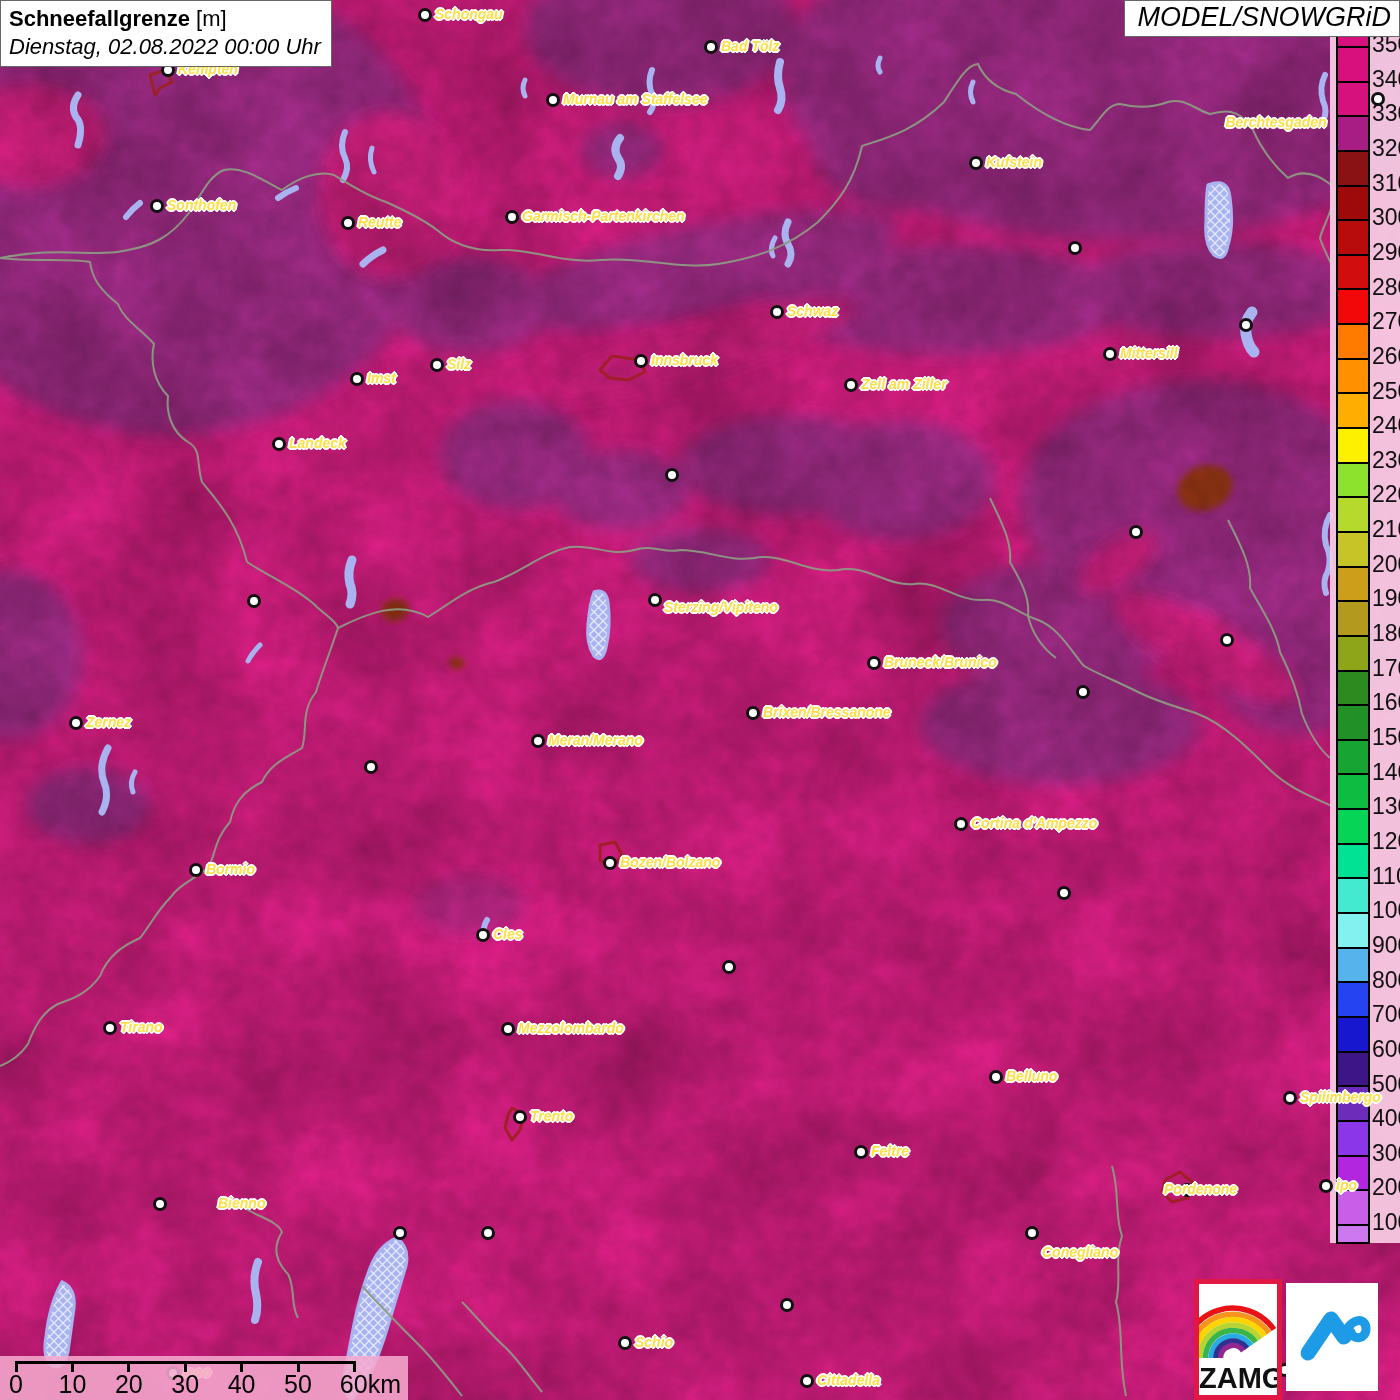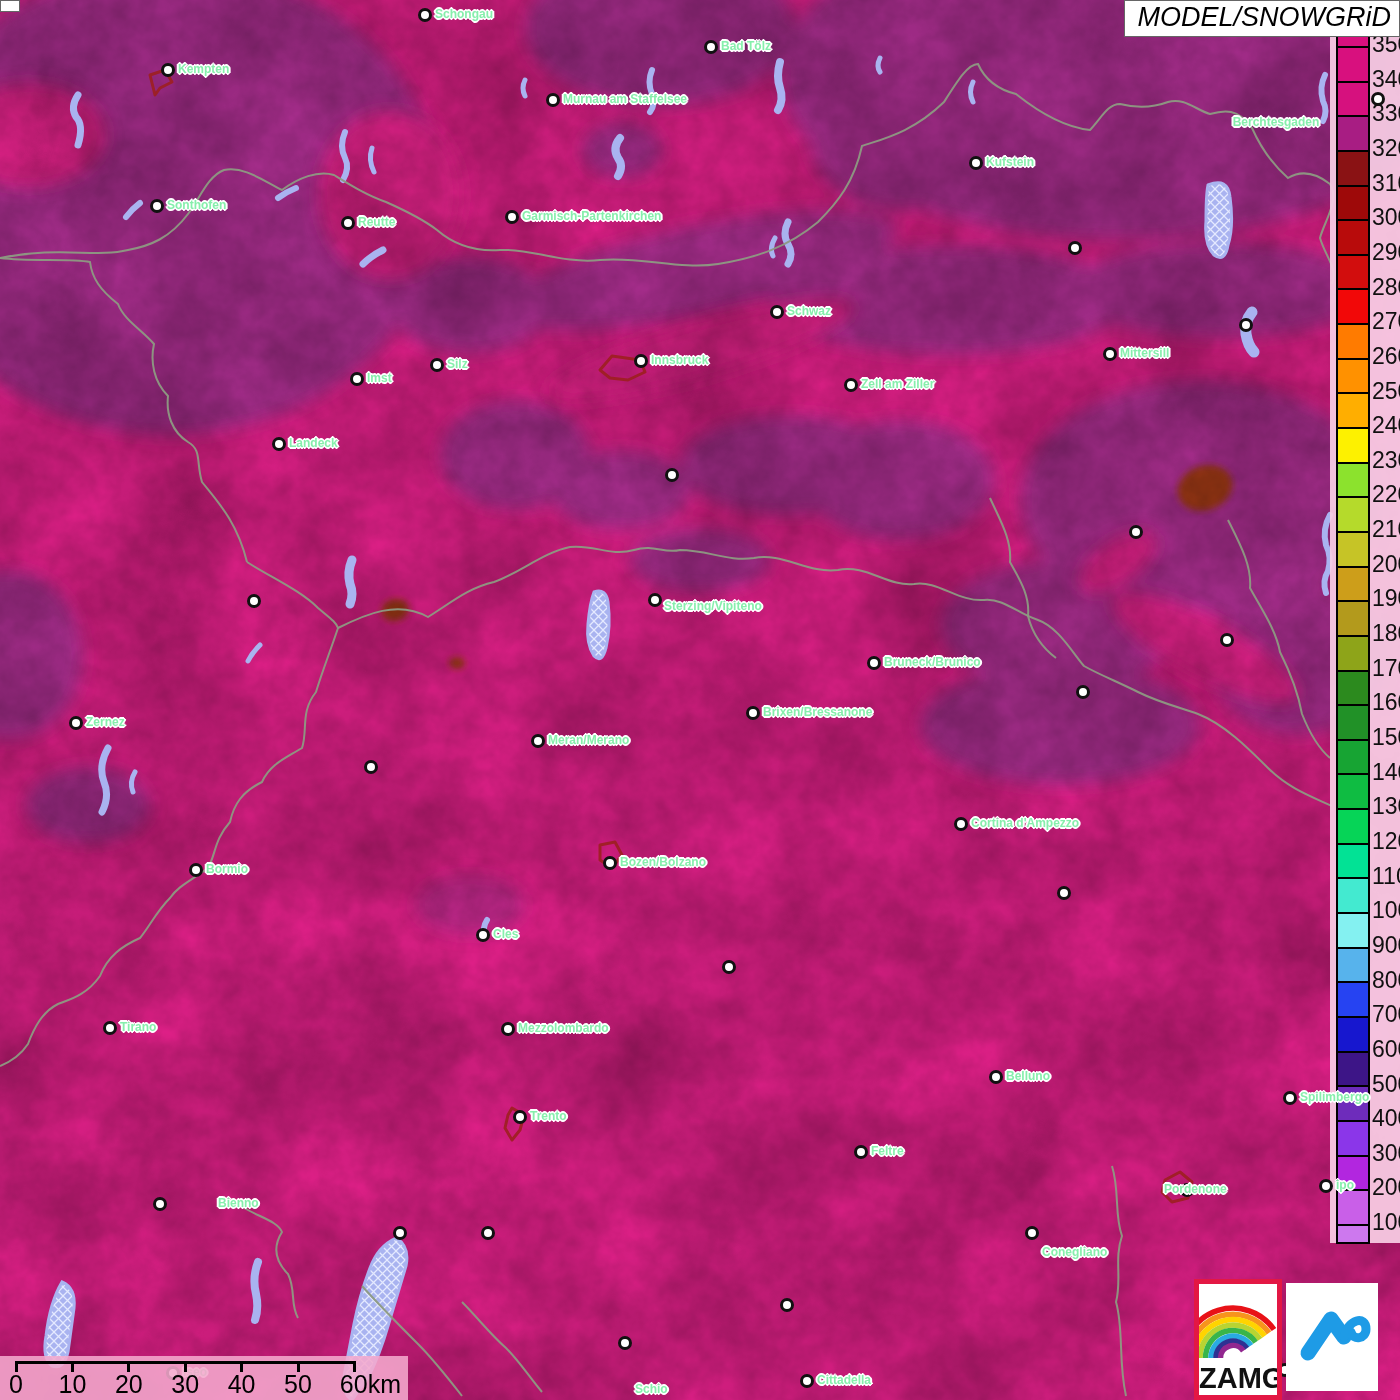--- a/index.html
+++ b/index.html
@@ -12,23 +12,23 @@
   .lake-s{stroke:var(--c-lake);fill:none;stroke-linecap:round;stroke-linejoin:round;}
   .lake-f{fill:url(#xh);stroke:var(--c-lake);stroke-width:3;}
   .border-l{stroke:var(--c-border);fill:none;stroke-width:2;opacity:.95;}
   .cityline{stroke:var(--c-cityline);fill:none;stroke-width:3;stroke-linejoin:round;opacity:.9;}
 
   
   .city{position:absolute;z-index:2;}
   .city.top{z-index:6;}
   .cdot{position:absolute;width:8px;height:8px;background:#fff;border:3px solid #111;
         border-radius:50%;transform:translate(-50%,-50%);}
-  .clbl{position:absolute;font-weight:bold;font-size:12px;color:#86efac;white-space:nowrap;
+  .clbl{position:absolute;font-weight:bold;font-size:14px;color:#fde047;white-space:nowrap;
         text-shadow:-2px 0 0 #fff,2px 0 0 #fff,0 -2px 0 #fff,0 2px 0 #fff,
-                    -1px -1px 0 #fff,1px -1px 0 #fff,-1px 1px 0 #fff,1px 1px 0 #fff;}
+                    -1px -1px 0 #fff,1px -1px 0 #fff,-1px 1px 0 #fff,1px 1px 0 #fff;font-style:italic;}
 
   
   #titlebox{position:absolute;left:0;top:0;z-index:8;background:#fff;border:1px solid #666;
             padding:4px 10px 6px 8px;line-height:1.25;}
   #titlebox .t1{font-size:22px;color:#000;}
   #titlebox .t1 b{font-weight:bold;}
   #titlebox .t2{font-size:22px;font-style:italic;color:#000;}
   #modelbox{position:absolute;right:0;top:0;z-index:8;background:#fff;border:1px solid #666;
             padding:1px 8px 3px 12px;font-size:27px;font-style:italic;color:#000;}
 
@@ -367,21 +367,21 @@
       </div>
       <div class="city">
         <span class="cdot" style="left:1032px;top:1233px"></span>
         <span class="clbl" style="left: 1042px; top: 1233px; transform: translateY(-54%); margin-top: 20px;">Conegliano</span>
       </div>
       <div class="city">
         <span class="cdot" style="left:787px;top:1305px"></span>
       </div>
       <div class="city">
         <span class="cdot" style="left:625px;top:1343px"></span>
-        <span class="clbl" style="left: 635px; top: 1343px; transform: translateY(-54%); margin-top: 47px;">Schio</span>
+        <span class="clbl" style="left: 635px; top: 1343px; transform: translateY(-54%);">Schio</span>
       </div>
       <div class="city">
         <span class="cdot" style="left:173px;top:1373px"></span>
         <span class="clbl" style="left: 183px; top: 1373px; transform: translateY(-54%);">Iseo</span>
       </div>
       <div class="city">
         <span class="cdot" style="left:1285px;top:1370px"></span>
         <span class="clbl" style="left: 1295px; top: 1370px; transform: translateY(-54%);">Treviso</span>
       </div>
       <div class="city">
@@ -463,20 +463,22 @@
         <div class="lgl" style="top: 1018.85px;">600</div>
         <div class="lgl" style="top: 1053.5px;">500</div>
         <div class="lgl" style="top: 1088.15px;">400</div>
         <div class="lgl" style="top: 1122.8px;">300</div>
         <div class="lgl" style="top: 1157.45px;">200</div>
         <div class="lgl" style="top: 1192.1px;">100</div>
       </div>
   </div>
 
   <div id="titlebox">
+    <div class="t1"><b>Schneefallgrenze</b> <span>[m]</span></div>
+    <div class="t2">Dienstag, 02.08.2022 00:00 Uhr</div>
   </div>
   <div id="modelbox">MODEL/SNOWGRiD</div>
 
   <div id="scalebar">
     <div id="ruler"></div>
   <div class="tick" style="left: 14.5px;"></div>
       <div class="tlbl" style="left: 16px;">0</div>
       <div class="tick" style="left: 70.9px;"></div>
       <div class="tlbl" style="left: 72.4px;">10</div>
       <div class="tick" style="left: 127.3px;"></div>

